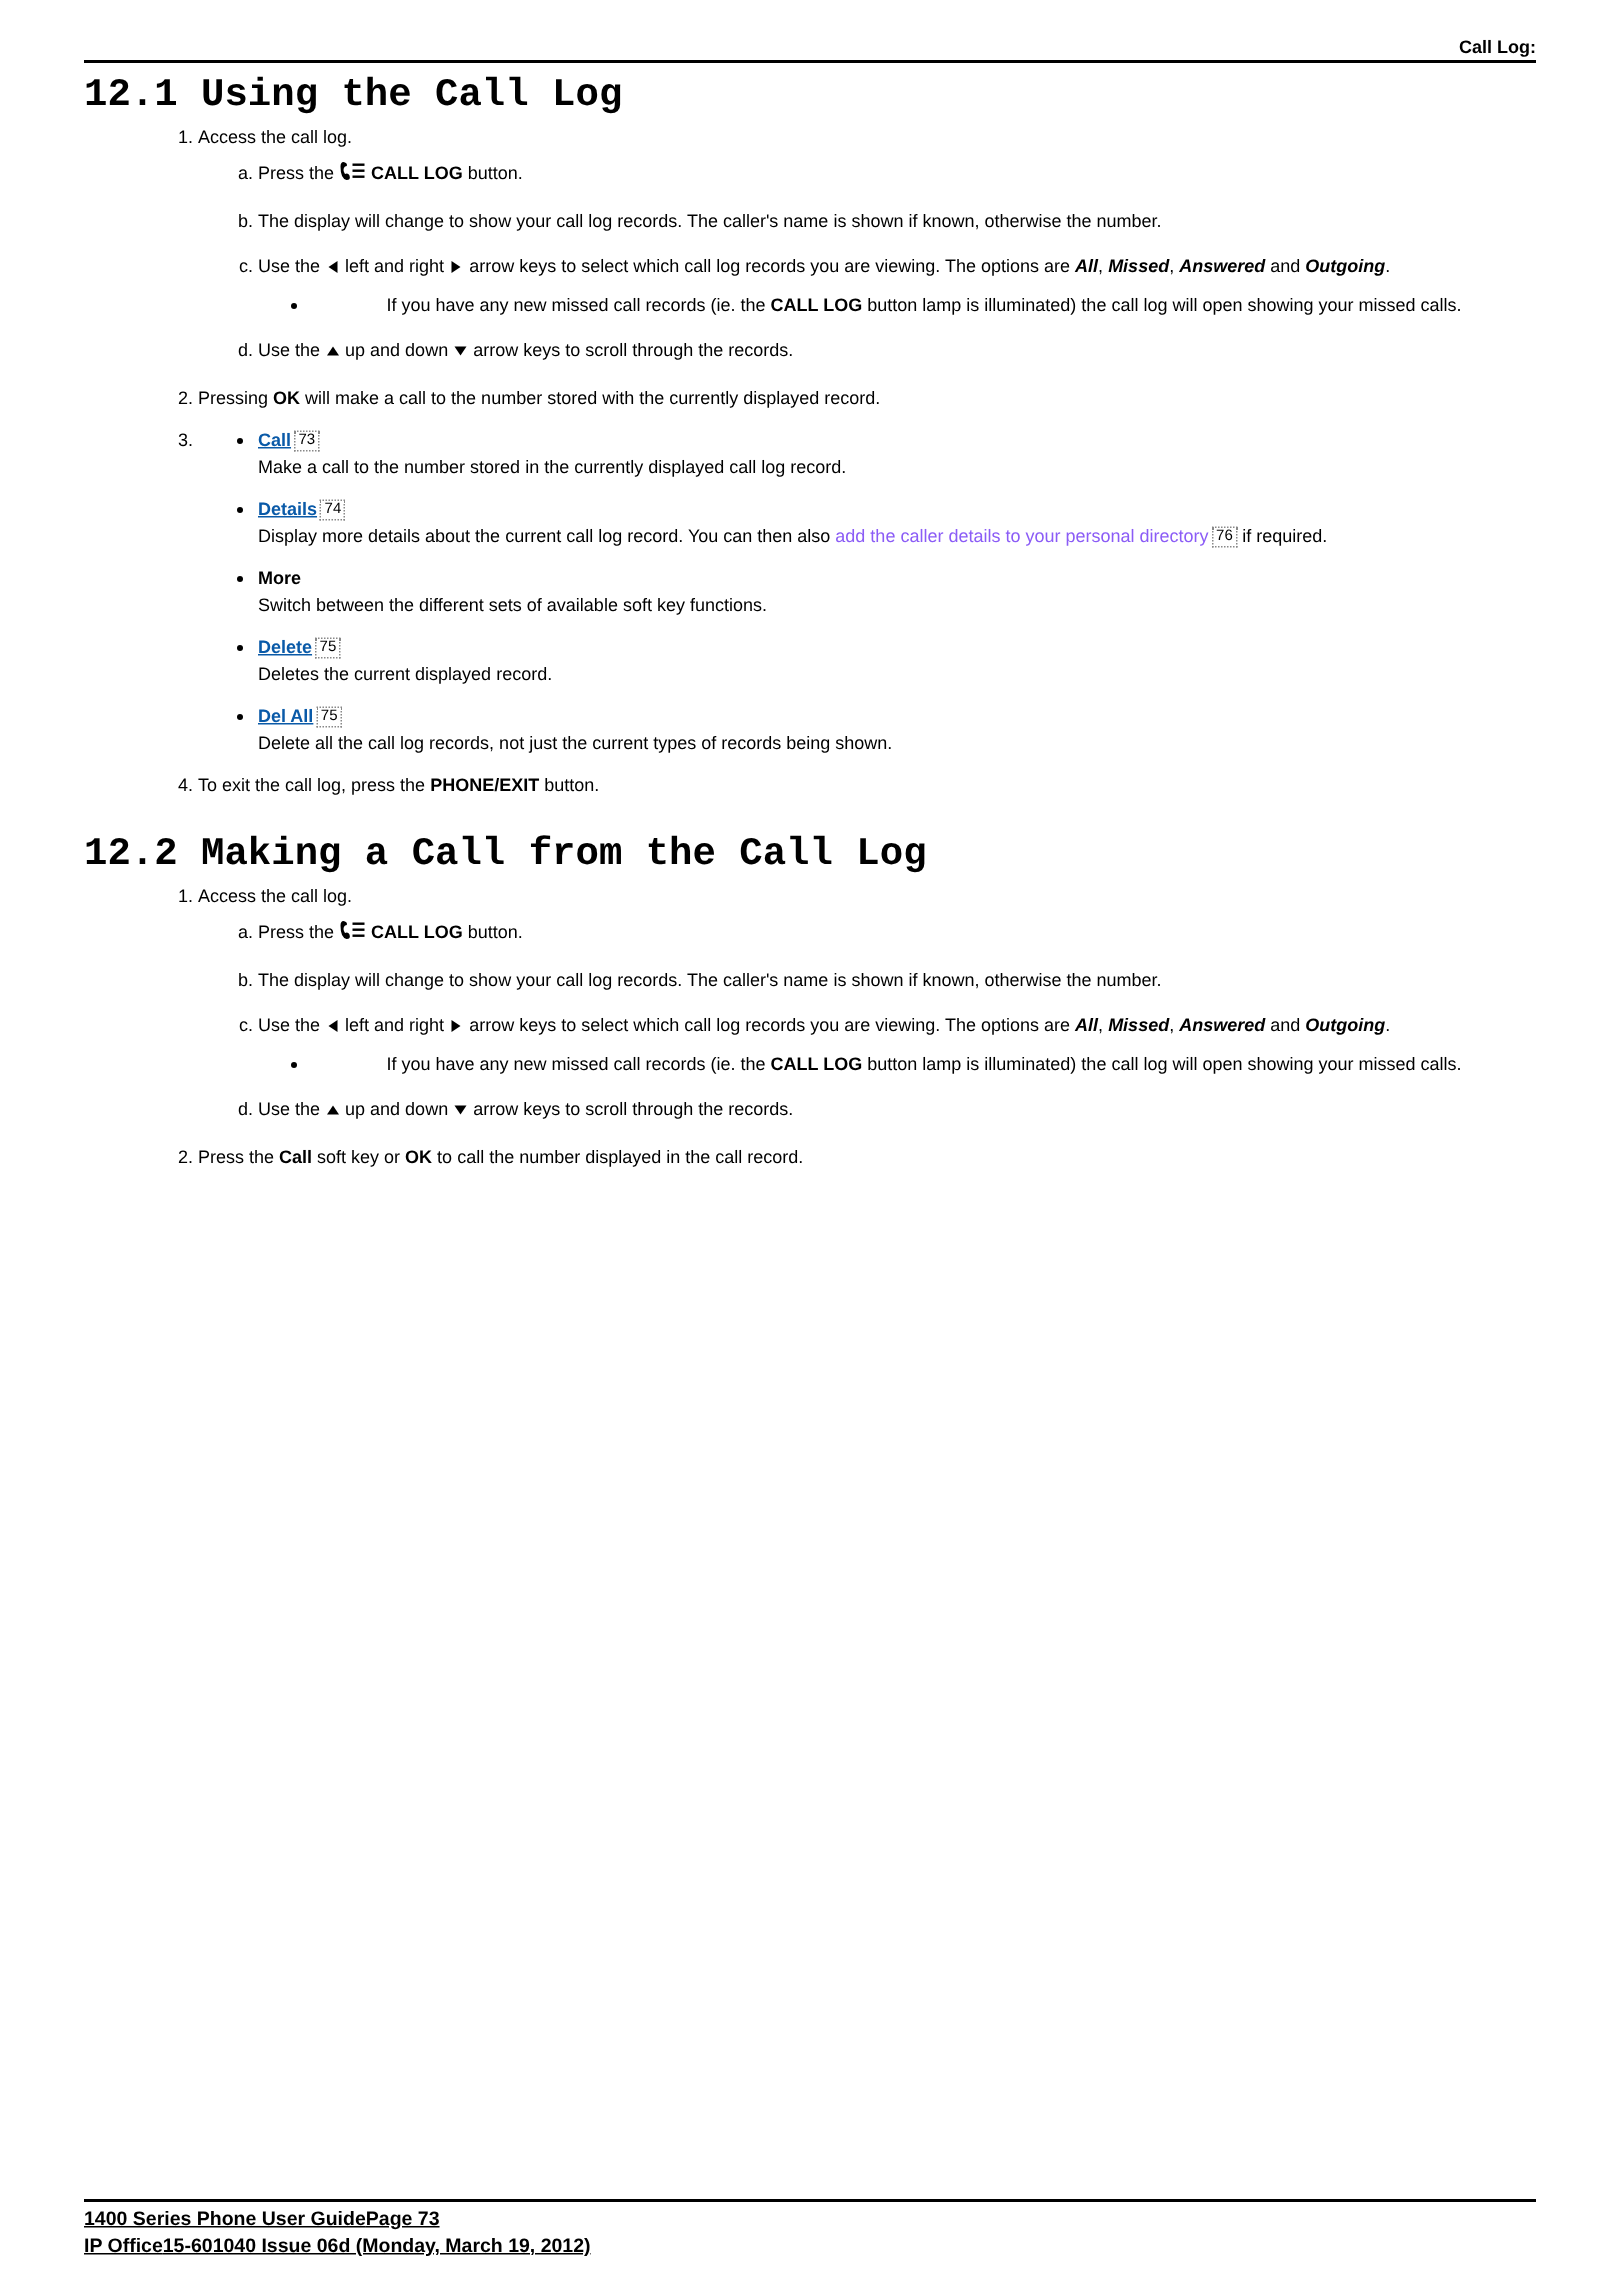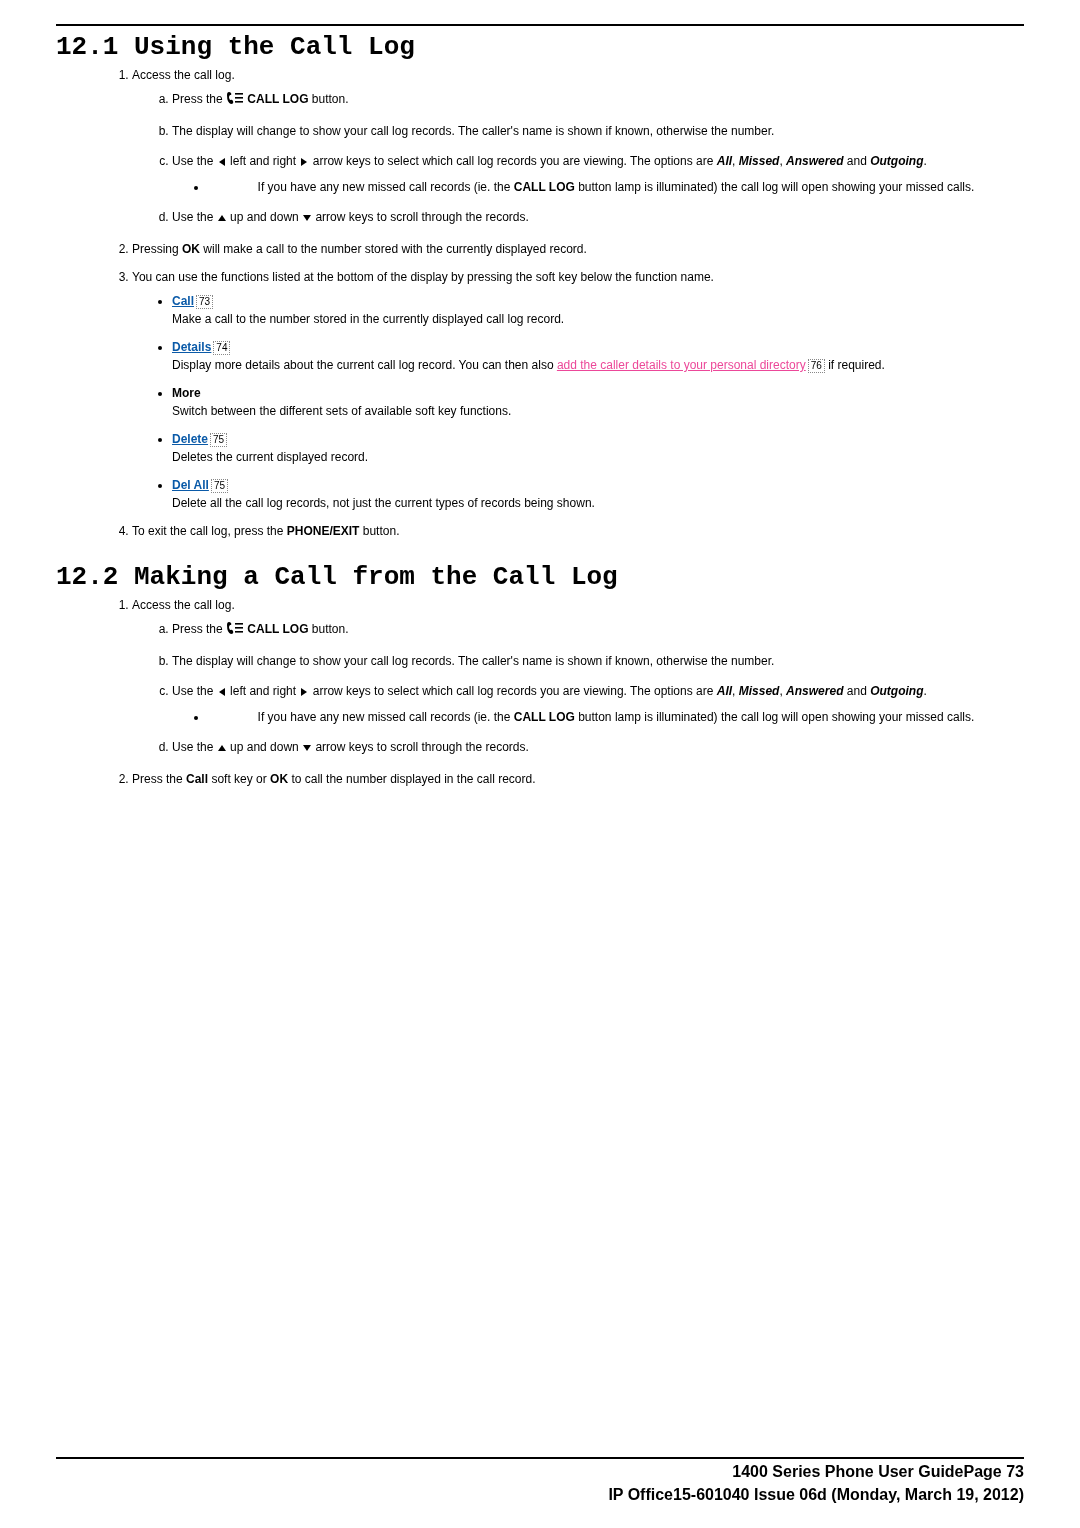--- a/index.html
+++ b/index.html
@@ -65,22 +65,21 @@
   ul.inner-bulleted {
     list-style: disc;
     padding-left: 36px;
     margin: 6px 0 4px 0;
   }
   ul.inner-bulleted > li {
     margin-bottom: 8px;
     text-align: center;
   }
   .link {
-    color: #ec4899;
-    text-decoration: underline;
+    color: #8b5cf6;
   }
   .link-bold {
     color: #0a5aa8;
     text-decoration: underline;
     font-weight: bold;
   }
   .pgref {
     font-size: 10px;
     vertical-align: middle;
     border: 1px dotted #888;
@@ -99,33 +98,35 @@
     left: 56px;
     right: 56px;
   }
   .footer-rule {
     border: none;
     border-top: 2px solid #000;
     margin: 0 0 2px 0;
   }
   .footer-row {
     display: flex;
-    justify-content: flex-end;
-    font-size: 16px;
+    justify-content: flex-start;
+    font-size: 13px;
     line-height: 1.4;
     font-weight: bold;
+    text-decoration: underline;
   }
   b { font-weight: bold; }
   .bi { font-weight: bold; font-style: italic; }
 </style>
 </head>
 <body>
 
 <div class="page">
 
+  <div class="top-label">Call Log:</div>
   <hr class="top-rule">
 
   <h2 class="section-heading">12.1 Using the Call Log</h2>
 
   <div class="body-text">
     <ol class="numbered">
       <li>
         <span>Access the call log.</span>
         <ol class="lettered">
           <li>
@@ -155,21 +156,20 @@
                 </svg></span><span> up and down </span><span class="icon"><svg width="10" height="10" viewBox="0 0 10 10">
                   <path d="M1 2 L5 8 L9 2 Z" fill="#000"></path>
                 </svg></span><span> arrow keys to scroll through the records.</span>
           </li>
         </ol>
       </li>
       <li>
         <span>Pressing </span><b>OK</b><span> will make a call to the number stored with the currently displayed record.</span>
       </li>
       <li>
-        <span>You can use the functions listed at the bottom of the display by pressing the soft key below the function name.</span>
         <ul class="bulleted">
           <li>
             <a class="link-bold">Call</a><span class="pgref">73</span><br>
             <span>Make a call to the number stored in the currently displayed call log record.</span>
           </li>
           <li>
             <a class="link-bold">Details</a><span class="pgref">74</span><br>
             <span>Display more details about the current call log record. You can then also </span><a class="link">add the caller details to your personal directory</a><span class="pgref">76</span><span> if required.</span>
           </li>
           <li>

